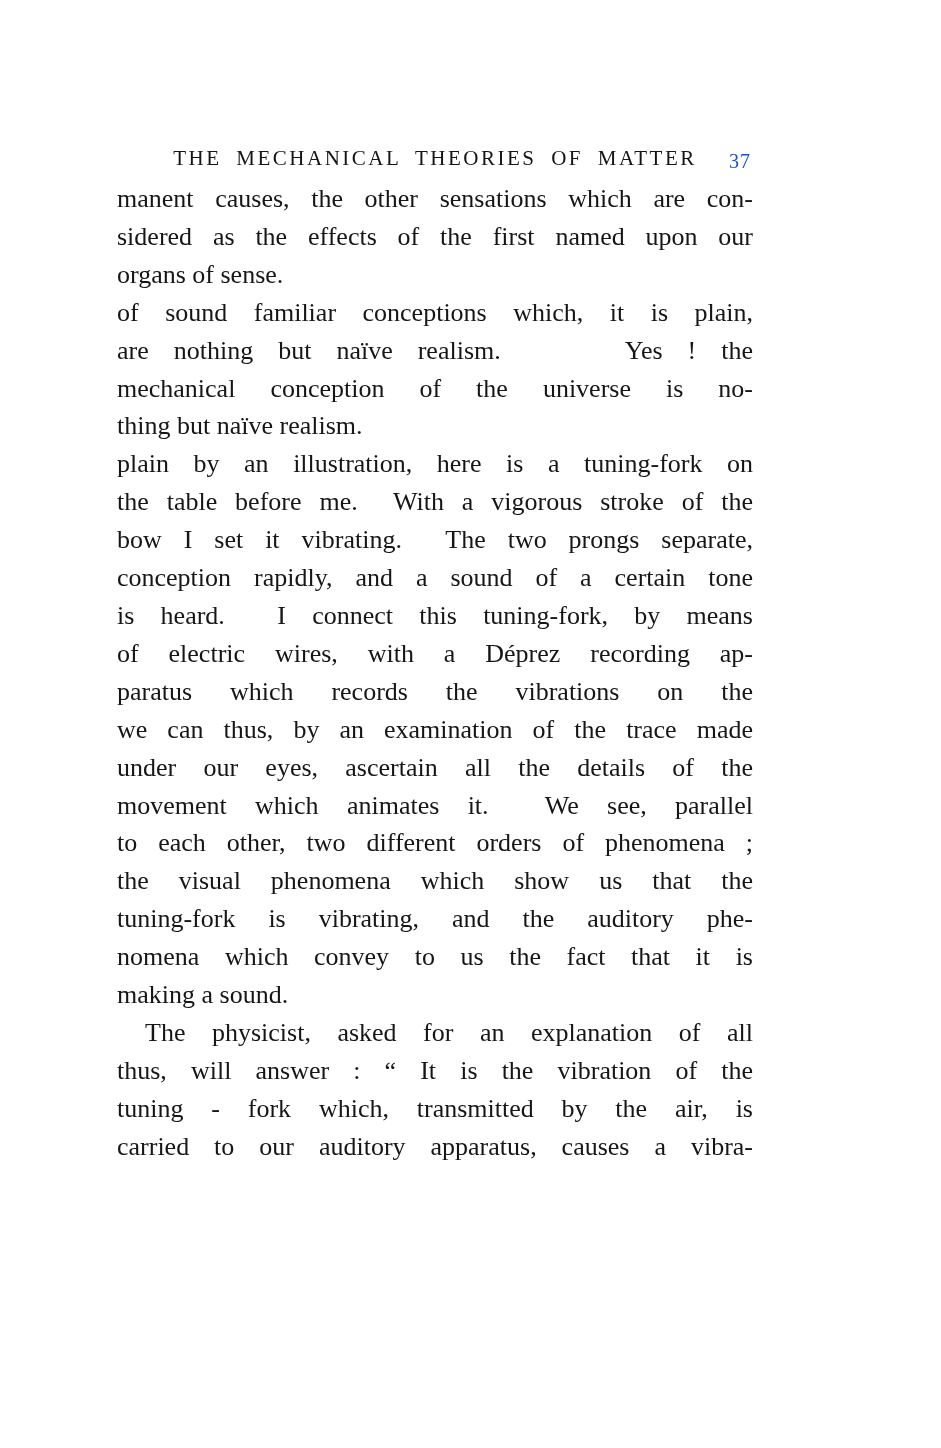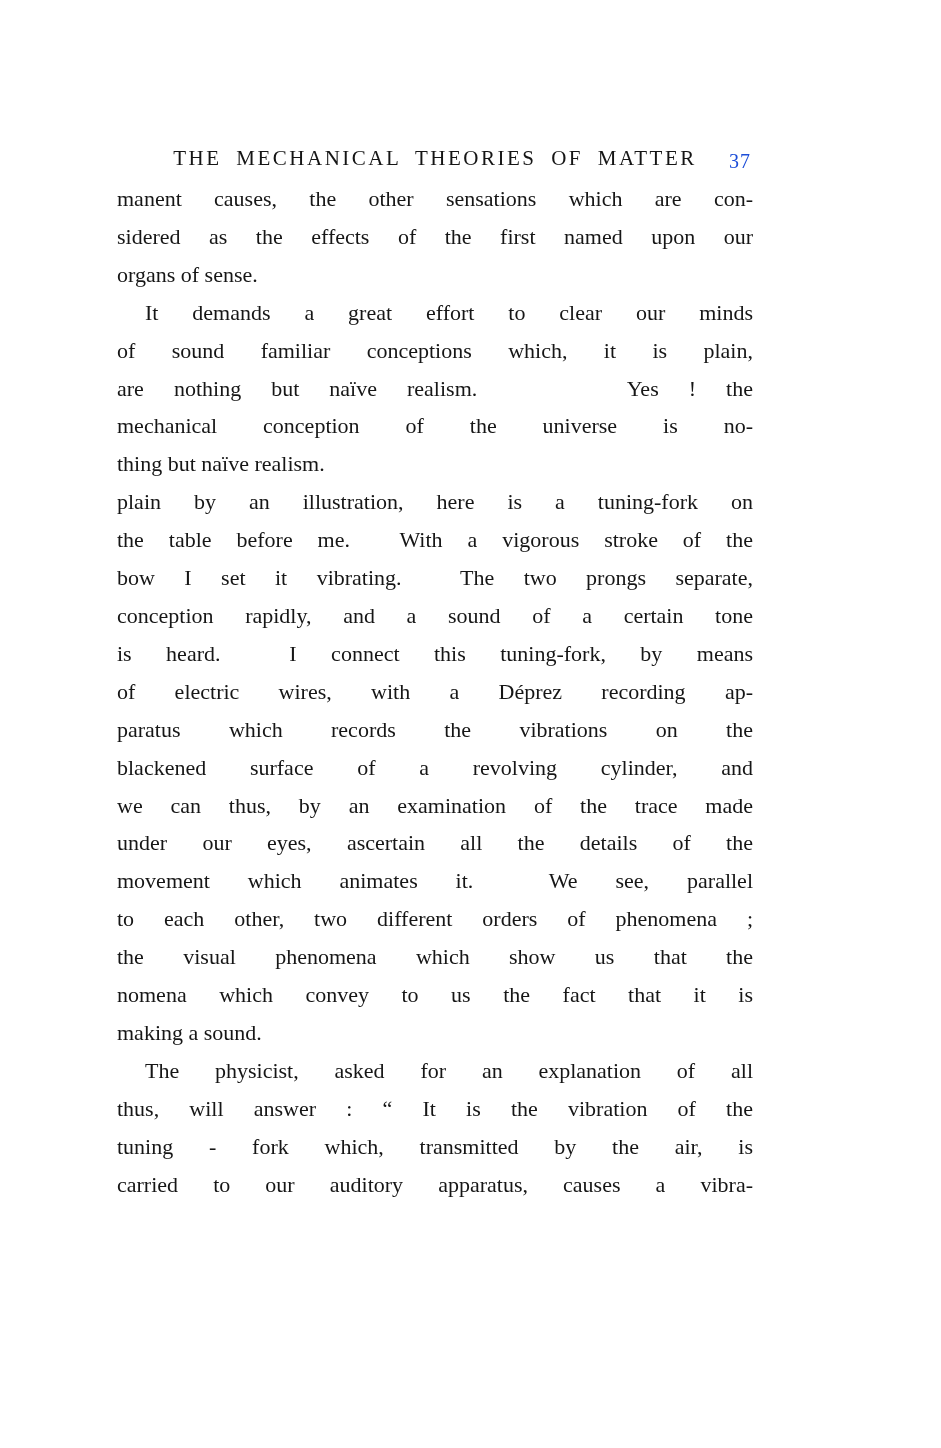--- a/index.html
+++ b/index.html
@@ -40,21 +40,21 @@
     letter-spacing: 1px;
     color: #1d4ed8;
   }
   .body-text {
     position: absolute;
     left: 117px;
     top: 180px;
     width: 636px;
   }
   .line {
-    font-size: 22px;
+    font-size: 26px;
     line-height: 37.9px;
     text-align: justify;
     text-align-last: justify;
     white-space: normal;
     color: #161616;
   }
   .line.indent {
     padding-left: 28px;
   }
   .line.para-end {
@@ -71,39 +71,38 @@
     <span class="running-title">THE MECHANICAL THEORIES OF MATTER</span>
     <span class="page-number">37</span>
   </div>
 
   <div class="body-text">
 
     <div class="line">manent causes, the other sensations which are con-</div>
     <div class="line">sidered as the effects of the first named upon our</div>
     <div class="line para-end">organs of sense.</div>
 
-    <div class="line indent">It demands a great effort to clear our minds</div>
     <div class="line">of sound familiar conceptions which, it is plain,</div>
     <div class="line">are nothing but naïve realism.&nbsp;&nbsp;&nbsp;&nbsp; Yes ! the</div>
     <div class="line">mechanical conception of the universe is no-</div>
     <div class="line para-end">thing but naïve realism.</div>
 
     <div class="line">plain by an illustration, here is a tuning-fork on</div>
     <div class="line">the table before me.&nbsp; With a vigorous stroke of the</div>
     <div class="line">bow I set it vibrating.&nbsp; The two prongs separate,</div>
     <div class="line">conception rapidly, and a sound of a certain tone</div>
     <div class="line">is heard.&nbsp; I connect this tuning-fork, by means</div>
     <div class="line">of electric wires, with a Déprez recording ap-</div>
     <div class="line">paratus which records the vibrations on the</div>
-    <div class="line">blackened surface of a revolving cylinder, and</div>
     <div class="line">we can thus, by an examination of the trace made</div>
     <div class="line">under our eyes, ascertain all the details of the</div>
     <div class="line">movement which animates it.&nbsp; We see, parallel</div>
     <div class="line">to each other, two different orders of phenomena ;</div>
     <div class="line">the visual phenomena which show us that the</div>
+    <div class="line">tuning-fork is vibrating, and the auditory phe-</div>
     <div class="line">nomena which convey to us the fact that it is</div>
     <div class="line para-end">making a sound.</div>
 
     <div class="line indent">The physicist, asked for an explanation of all</div>
     <div class="line">thus, will answer : “ It is the vibration of the</div>
     <div class="line">tuning - fork which, transmitted by the air, is</div>
     <div class="line">carried to our auditory apparatus, causes a vibra-</div>
   </div>
 
 </div>

